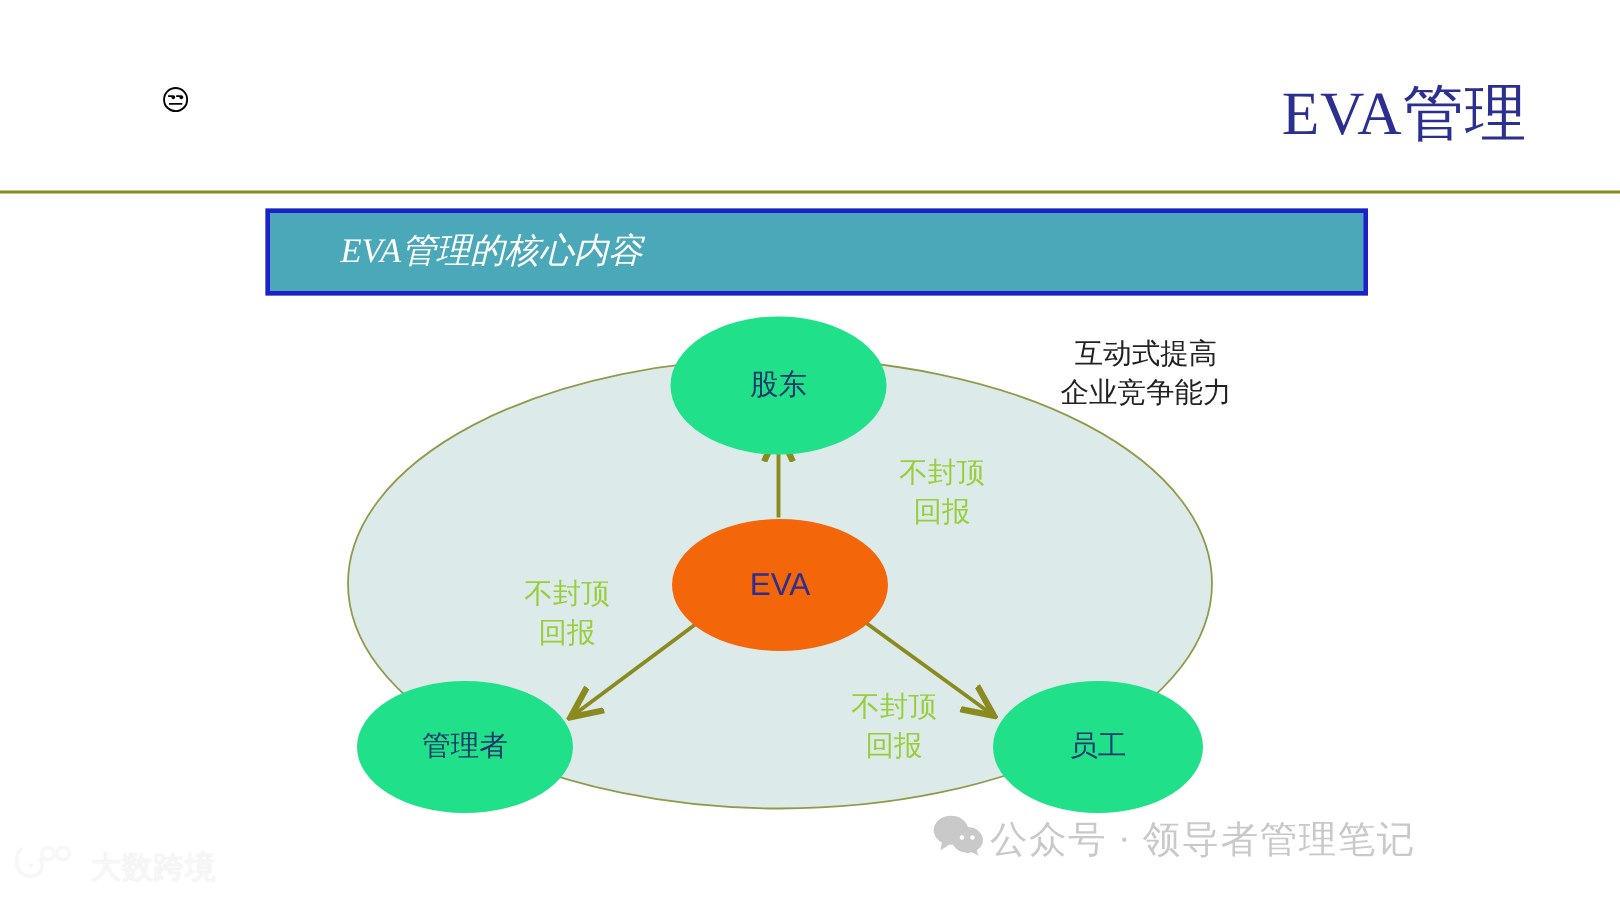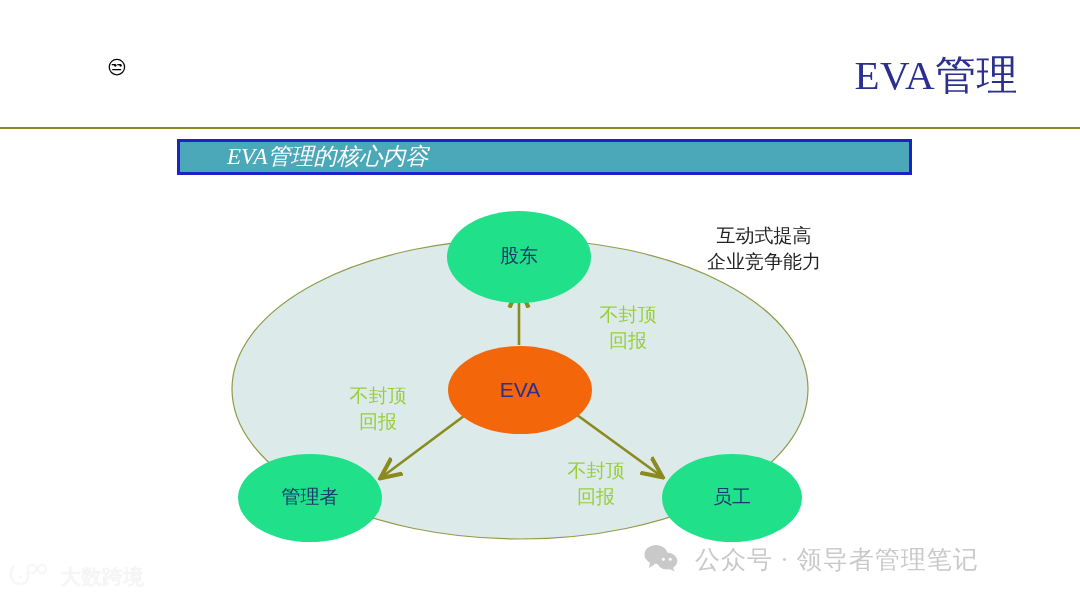--- a/index.html
+++ b/index.html
@@ -49,21 +49,21 @@
     height: 2px;
     background: #8a8a1e;
   }
 
   
   .banner {
     position: absolute;
     left: 177px;
     top: 139px;
     width: 735px;
-    height: 36px;
+    height: 58px;
     background: #4aa8b8;
     border: 3px solid #2020c8;
     box-sizing: border-box;
   }
   .banner-text {
     position: absolute;
     left: 47px;
     top: 50%;
     transform: translateY(-52%);
     font-family: "Liberation Serif", "DejaVu Serif", serif;
@@ -105,25 +105,25 @@
   .side-note {
     font-family: "Liberation Serif", "DejaVu Serif", serif;
     font-size: 19px;
     fill: #222222;
     text-anchor: middle;
   }
 
   
   .wm-wechat {
     position: absolute;
-    left: 644px;
+    left: 622px;
     top: 543px;
     display: flex;
     align-items: center;
-    gap: 17px;
+    gap: 4px;
     color: #c9c9c9;
   }
   .wm-wechat .wm-text {
     font-family: "Liberation Serif", "DejaVu Serif", serif;
     font-size: 25px;
     color: #c9c9c9;
     white-space: nowrap;
     letter-spacing: 1px;
   }
   .wm-brand {

